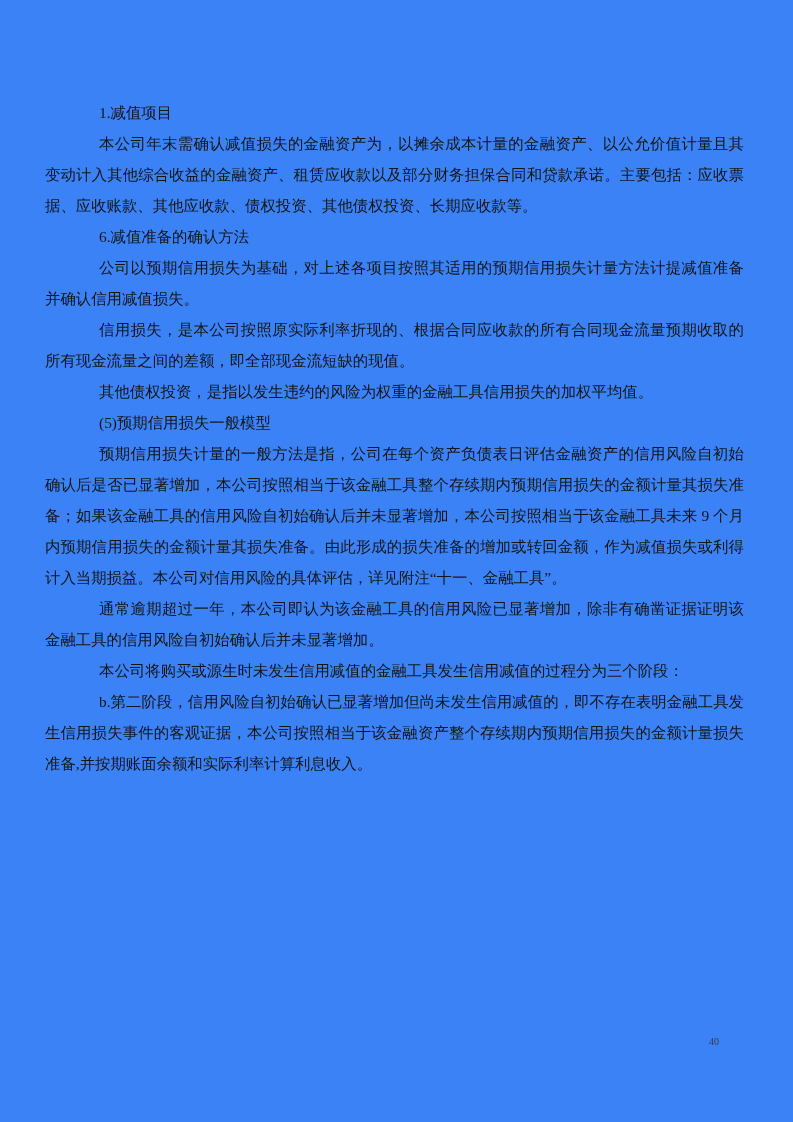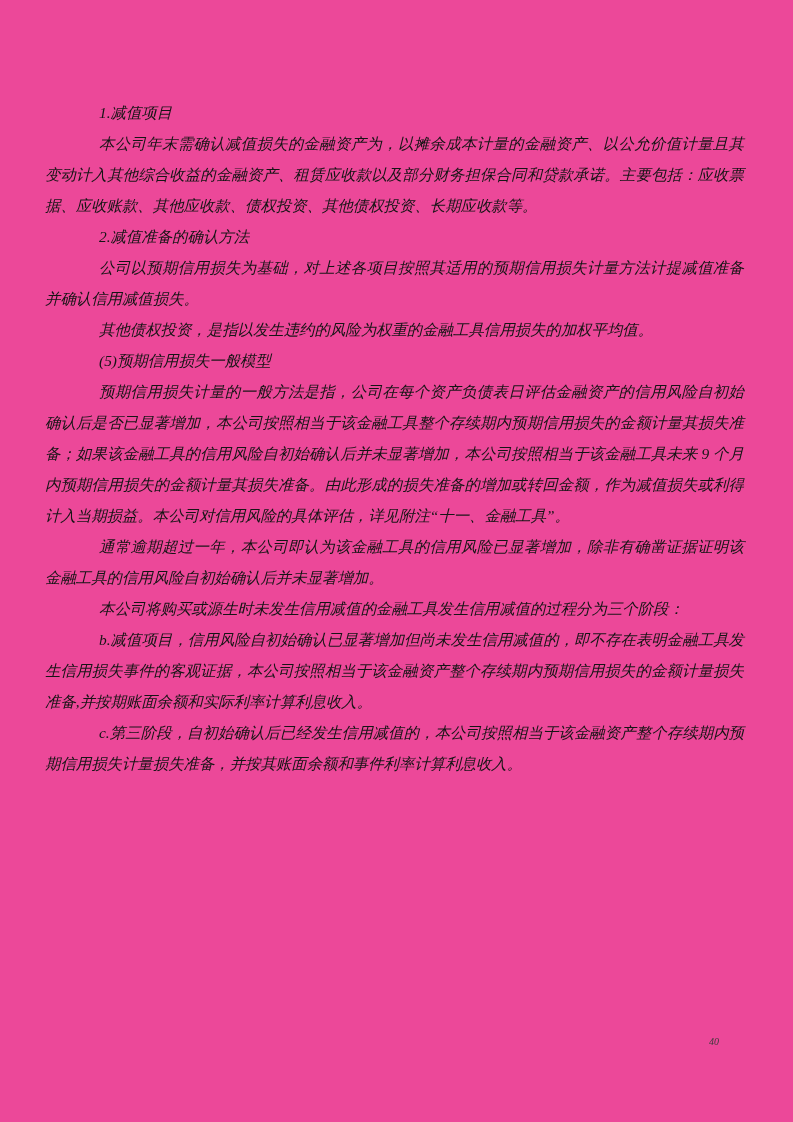--- a/index.html
+++ b/index.html
@@ -4,24 +4,23 @@
 <style>
   html, body {
     margin: 0;
     padding: 0;
     background: #ffffff;
   }
   .page {
     position: relative;
     width: 793px;
     height: 1122px;
-    background: #ec4899;
+    background: #3b82f6;
     overflow: hidden;
     font-family: "Liberation Serif", "DejaVu Serif", serif;
-    font-style: italic;
   }
   .content {
     position: absolute;
     left: 45px;
     top: 97px;
     width: 699px;
   }
   p.para {
     margin: 0;
     padding: 0;
@@ -42,24 +41,24 @@
     font-family: "Liberation Serif", "DejaVu Serif", serif;
   }
 </style>
 </head>
 <body>
 
 <div class="page">
   <div class="content">
       <p class="para">1.减值项目</p>
       <p class="para">本公司年末需确认减值损失的金融资产为，以摊余成本计量的金融资产、以公允价值计量且其变动计入其他综合收益的金融资产、租赁应收款以及部分财务担保合同和贷款承诺。主要包括：应收票据、应收账款、其他应收款、债权投资、其他债权投资、长期应收款等。</p>
-      <p class="para">2.减值准备的确认方法</p>
+      <p class="para">6.减值准备的确认方法</p>
       <p class="para">公司以预期信用损失为基础，对上述各项目按照其适用的预期信用损失计量方法计提减值准备并确认信用减值损失。</p>
+      <p class="para">信用损失，是本公司按照原实际利率折现的、根据合同应收款的所有合同现金流量预期收取的所有现金流量之间的差额，即全部现金流短缺的现值。</p>
       <p class="para">其他债权投资，是指以发生违约的风险为权重的金融工具信用损失的加权平均值。</p>
       <p class="para">(5)预期信用损失一般模型</p>
       <p class="para">预期信用损失计量的一般方法是指，公司在每个资产负债表日评估金融资产的信用风险自初始确认后是否已显著增加，本公司按照相当于该金融工具整个存续期内预期信用损失的金额计量其损失准备；如果该金融工具的信用风险自初始确认后并未显著增加，本公司按照相当于该金融工具未来 9 个月内预期信用损失的金额计量其损失准备。由此形成的损失准备的增加或转回金额，作为减值损失或利得计入当期损益。本公司对信用风险的具体评估，详见附注“十一、金融工具”。</p>
       <p class="para">通常逾期超过一年，本公司即认为该金融工具的信用风险已显著增加，除非有确凿证据证明该金融工具的信用风险自初始确认后并未显著增加。</p>
       <p class="para">本公司将购买或源生时未发生信用减值的金融工具发生信用减值的过程分为三个阶段：</p>
-      <p class="para">b.减值项目，信用风险自初始确认已显著增加但尚未发生信用减值的，即不存在表明金融工具发生信用损失事件的客观证据，本公司按照相当于该金融资产整个存续期内预期信用损失的金额计量损失准备,并按期账面余额和实际利率计算利息收入。</p>
-      <p class="para">c.第三阶段，自初始确认后已经发生信用减值的，本公司按照相当于该金融资产整个存续期内预期信用损失计量损失准备，并按其账面余额和事件利率计算利息收入。</p>
+      <p class="para">b.第二阶段，信用风险自初始确认已显著增加但尚未发生信用减值的，即不存在表明金融工具发生信用损失事件的客观证据，本公司按照相当于该金融资产整个存续期内预期信用损失的金额计量损失准备,并按期账面余额和实际利率计算利息收入。</p>
     </div>
   <div class="page-number">40</div>
 </div>
 
 </body></html>

